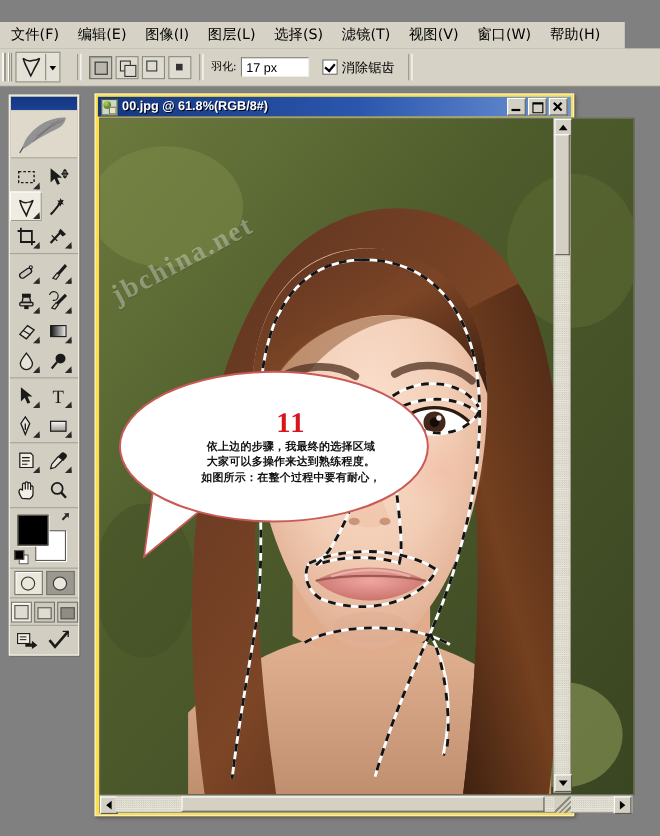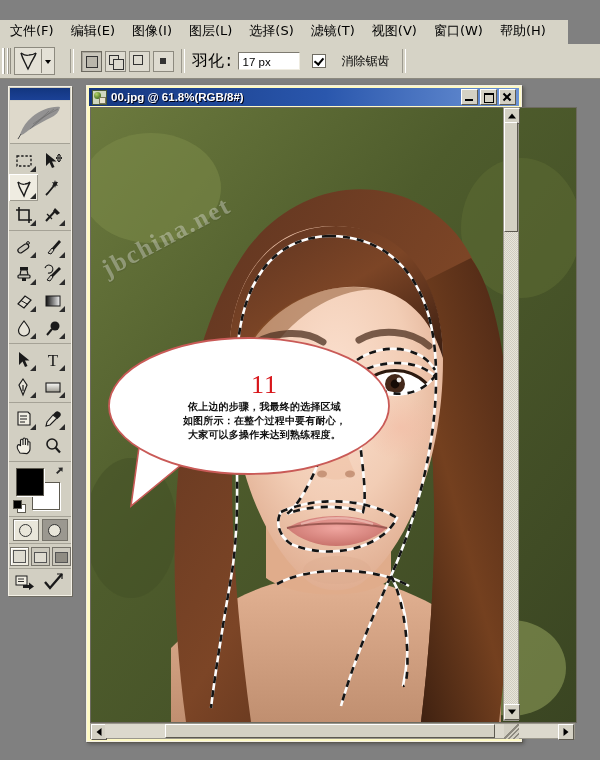--- a/index.html
+++ b/index.html
@@ -67,28 +67,28 @@
   }
   .vsep{width:2px;height:24px;margin:0 7px;
     border-left:1px solid #9c998e;border-right:1px solid #fff;}
   .sel-modes{display:flex;align-items:center;gap:3px;}
   .sel-mode{width:19px;height:19px;border:1px solid #8d8a7f;background:#dedbd0;position:relative;}
   .sel-mode.on{background:#c9c6bb;border:1px solid #6e6b61;box-shadow:inset 1px 1px 0 #a8a59a;}
   .sm-sq{position:absolute;left:4px;top:4px;width:10px;height:10px;border:1px solid #333;background:#b9b6ab;}
   .sm-sq2{position:absolute;left:7px;top:7px;width:9px;height:9px;border:1px solid #333;background:#dedbd0;}
   .sm-sq3{position:absolute;left:3px;top:3px;width:8px;height:8px;border:1px solid #333;background:transparent;}
   .sm-dot{position:absolute;left:6px;top:6px;width:6px;height:6px;background:#333;}
-  .feather-label{font-size:16px;color:#000;margin-right:4px;font-family:Liberation Mono, monospace;}
+  .feather-label{font-size:10px;color:#000;margin-right:4px;font-family:Liberation Serif, serif;}
   .feather-input{
     width:62px;height:18px;background:#fff;border:1px solid #7d7a70;
     border-right-color:#efece1;border-bottom-color:#efece1;
     font-size:11.5px;color:#000;padding:0 0 0 4px;line-height:18px;box-sizing:border-box;
     font-family:"Liberation Sans",sans-serif;
   }
-  .aa-wrap{display:flex;align-items:center;margin-left:12px;gap:16px;}
+  .aa-wrap{display:flex;align-items:center;margin-left:12px;gap:4px;}
   .chk{width:12px;height:12px;background:#fff;border:1px solid #6e6b61;position:relative;}
   .chk:after{
     content:"";position:absolute;left:2px;top:5px;width:4px;height:7px;
     border-right:2px solid #000;border-bottom:2px solid #000;transform:rotate(40deg);
     top:1px;left:3px;
   }
   .aa-label{font-size:12px;color:#000;font-family:"DejaVu Sans",sans-serif;}
 
   
   .toolbox{
@@ -130,21 +130,21 @@
   .scr-btn.on{background:#eeebe0;box-shadow:inset 1px 1px 0 #fff;}
   .scr-btn i{position:absolute;left:2px;top:2px;right:2px;bottom:2px;border:1px solid #555;background:#dedbd0;}
   .scr-btn.b2 i{top:4px;}
   .scr-btn.b3 i{background:#8f8c83;top:4px;}
   .tb-ir{height:26px;display:flex;align-items:center;justify-content:center;gap:3px;}
   .ir-btn{width:24px;height:20px;display:flex;align-items:center;justify-content:center;}
 
   
   .docwin{
     position:absolute;left:86px;top:85px;width:436px;height:657px;
-    background:#fef9c3;border:1px solid #f2efe4;
+    background:#fde047;border:1px solid #f2efe4;
     box-shadow:1px 1px 0 #5d5a50,2px 2px 4px rgba(0,0,0,.35);
     box-sizing:border-box;
   }
   .doc-title{
     position:absolute;left:2px;top:2px;right:2px;height:18px;
     background:linear-gradient(to right,#14367f 0%,#2a57ad 55%,#6d94d6 100%);
     display:flex;align-items:center;
   }
   .doc-icon{width:13px;height:13px;margin:0 4px 0 3px;position:relative;background:#cfd8c0;border:1px solid #4a5a3a;flex:0 0 auto;}
   .doc-icon:before{content:"";position:absolute;left:1px;top:1px;width:7px;height:7px;border-radius:50%;
@@ -193,21 +193,21 @@
   .grip-corner{position:absolute;right:2px;bottom:2px;width:15px;height:15px;
     background:linear-gradient(135deg,transparent 46%,#8d8a7f 46% 54%,transparent 54%),
                linear-gradient(135deg,transparent 62%,#8d8a7f 62% 70%,transparent 70%),
                linear-gradient(135deg,transparent 78%,#8d8a7f 78% 86%,transparent 86%);
     background-color:#d2cfc2;}
 
   
   .bubble-wrap{position:absolute;left:25px;top:272px;width:305px;height:125px;pointer-events:none;}
   .bubble-num{
     position:absolute;left:0;top:12px;width:305px;text-align:center;
-    font-family:"Liberation Serif","DejaVu Serif",serif;font-size:26px;color:#d8151a;font-weight:normal;
+    font-family:"Liberation Serif","DejaVu Serif",serif;font-size:26px;color:#d8151a;font-weight:bold;
     letter-spacing:1px;
   }
   .bubble-text{
     position:absolute;left:20px;top:42px;width:265px;text-align:center;
     font-family:"DejaVu Sans","Liberation Sans",sans-serif;font-size:10px;line-height:1.38;
     color:#111;font-weight:bold;letter-spacing:.2px;
   }
   .wm{
     position:absolute;left:6px;top:150px;color:rgba(255,255,255,.34);
     font-size:25px;font-weight:bold;letter-spacing:2px;
@@ -689,22 +689,22 @@
         </g>
       </svg>
 
       <div class="wm">jbchina.net</div>
     </div>
 
     <div class="bubble-wrap">
       <div class="bubble-num">11</div>
       <div class="bubble-text">
         <div>依上边的步骤，我最终的选择区域</div>
+        <div>大家可以多操作来达到熟练程度。</div>
         <div>如图所示：在整个过程中要有耐心，</div>
-        <div>大家可以多操作来达到熟练程度。</div>
       </div>
     </div>
 
     <div class="vscroll">
       <div class="sb-btn v-top">
           <i class="arrow arr-up"></i>
         </div>
       <div class="v-track">
         <div class="v-thumb"></div>
       </div>

